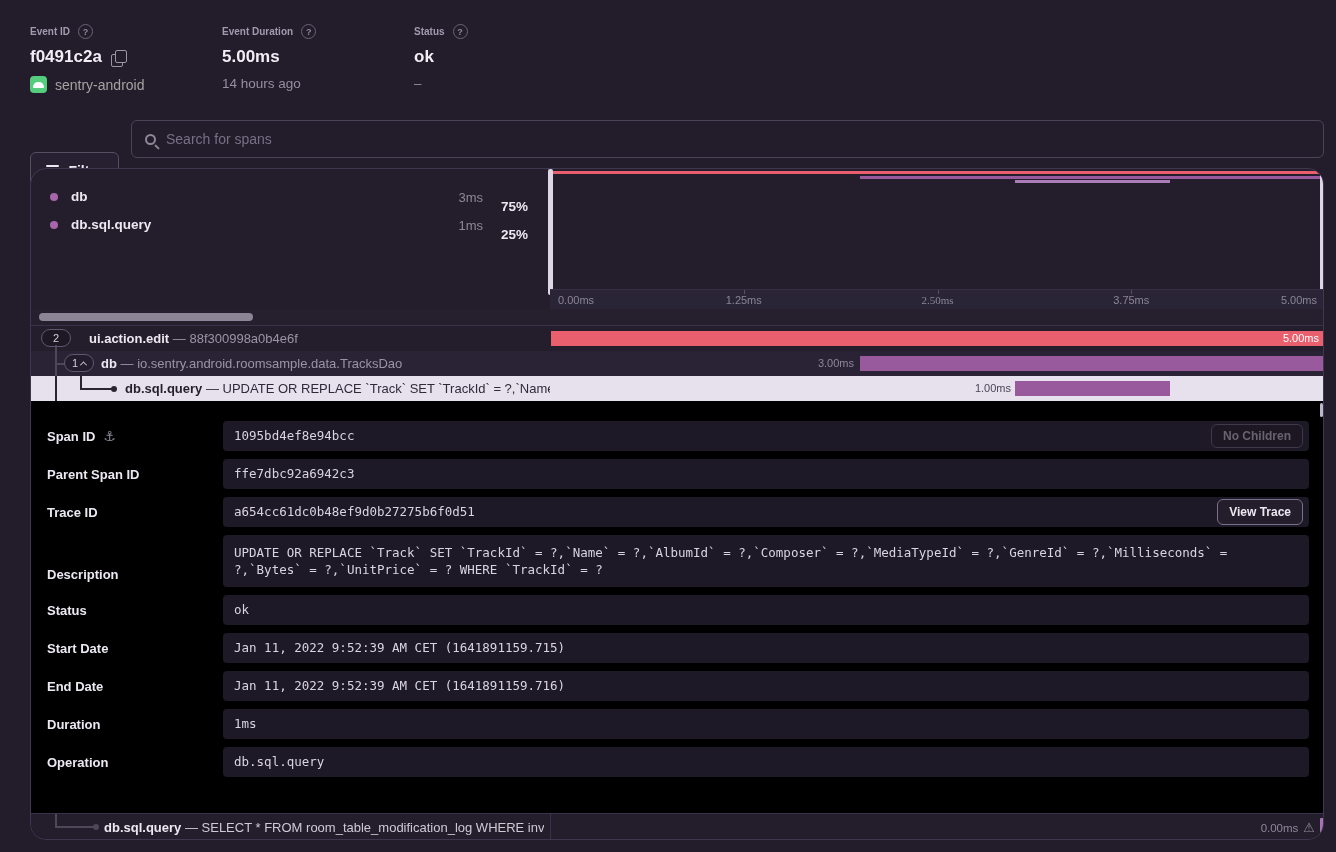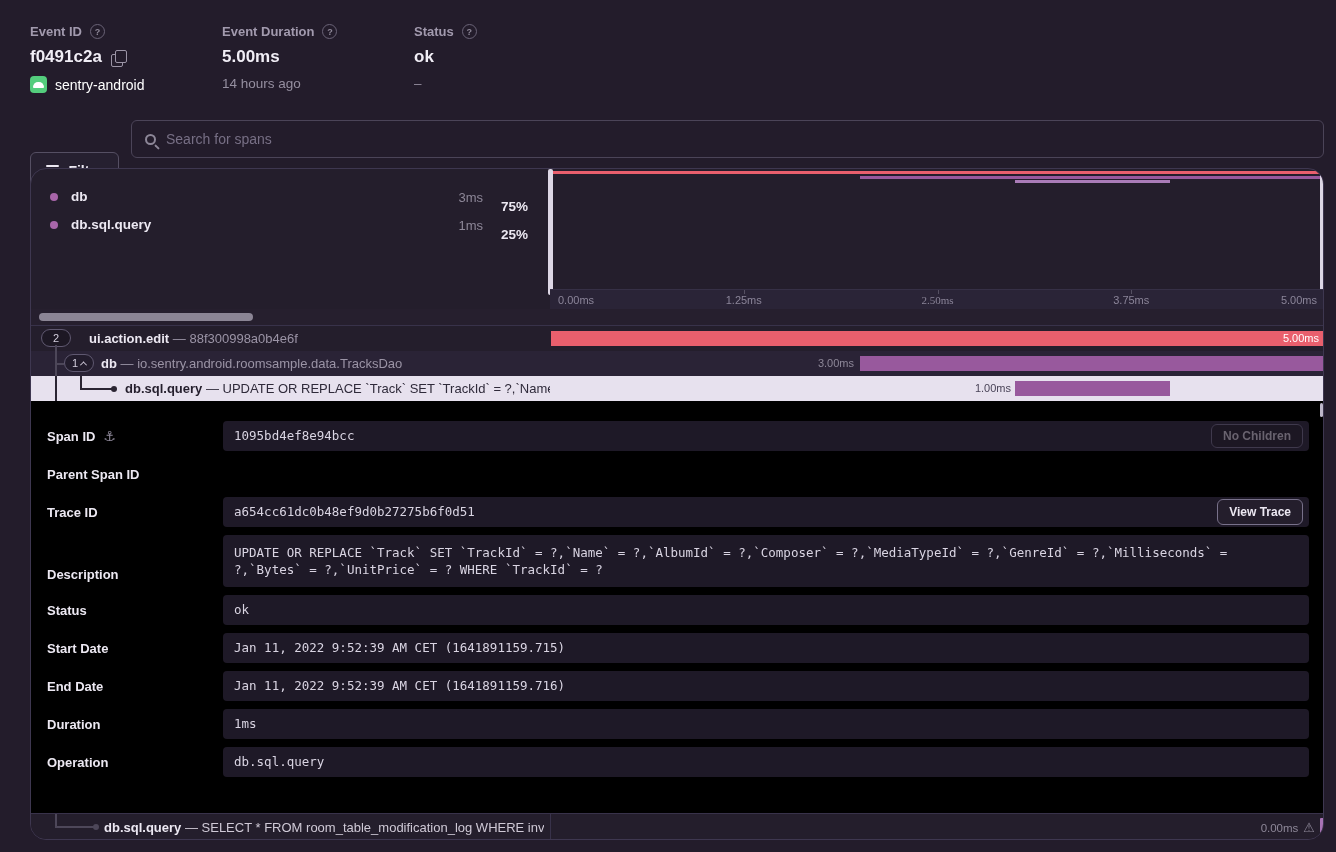--- a/index.html
+++ b/index.html
@@ -7,35 +7,35 @@
   body {
     background:#231c2b;
     font-family:"Liberation Sans", sans-serif;
     color:#ece8f2;
     overflow:hidden;
     position:relative;
   }
 
   
   .hdr-col { position:absolute; top:24px; }
-  .hdr-label { display:flex; align-items:center; gap:8px; font-size:13px; font-weight:bold; color:#a29aae; }
+  .hdr-label { display:flex; align-items:center; gap:8px; font-size:10px; font-weight:bold; color:#a29aae; }
   .help-icon { width:15px; height:15px; border:1.5px solid #6a6377; border-radius:50%;
     display:inline-flex; align-items:center; justify-content:center; }
   .help-icon::before { content:"?"; font-size:9px; font-weight:bold; color:#8f8999; }
   .hdr-value { margin-top:8px; font-size:17px; font-weight:600; color:#f1eef6; display:flex; align-items:center; gap:9px; }
   .copy-icon { position:relative; width:15px; height:15px; display:inline-block; }
   .copy-icon::before { content:""; position:absolute; left:0; top:4px; width:10px; height:11px;
     border:1.5px solid #9b94a6; border-radius:2px; }
   .copy-icon::after { content:""; position:absolute; left:4px; top:0; width:10px; height:11px;
     border:1.5px solid #9b94a6; border-radius:2px; background:#231c2b; }
   .hdr-sub { margin-top:9px; font-size:13.5px; color:#958fa0; display:flex; align-items:center; gap:8px; }
   .android-icon { width:17px; height:17px; border-radius:4px; background:#54cd7d; position:relative; display:inline-block; }
   .android-icon::before { content:""; position:absolute; left:3px; top:6px; width:11px; height:6px;
     background:#ffffff; border-radius:5.5px 5.5px 1px 1px; }
-  .project-link { color:#ffffff; font-size:14px; text-decoration:none; cursor:pointer; }
+  .project-link { color:#a3a3a3; font-size:14px; text-decoration:none; cursor:pointer; }
 
   
   .filter-btn { position:absolute; left:30px; top:120px; width:89px; height:38px; border:1px solid #554f63;
     border-radius:6px; background:#262030; display:flex; align-items:center; justify-content:center; gap:9px;
     color:#ece8f2; font-size:14px; font-weight:bold; cursor:pointer;margin-top:32px; }
   .filter-icon { display:inline-flex; flex-direction:column; gap:3px; align-items:flex-start; }
   .filter-icon i { display:block; height:2px; border-radius:1px; background:#ece8f2; }
   .filter-icon i:nth-child(1){ width:13px; } .filter-icon i:nth-child(2){ width:13px; } .filter-icon i:nth-child(3){ width:9px; }
   .search-box { position:absolute; left:131px; top:120px; width:1193px; height:38px; border:1px solid #4b4458;
     border-radius:6px; background:#231c2b; display:flex; align-items:center; padding:0 13px; gap:10px; }
@@ -264,20 +264,23 @@
       <span class="anchor-icon">⚓</span>
     </div>
     <div class="d-box" style="top:20px;">
       <span>1095bd4ef8e94bcc</span>
       <span class="box-btn btn-disabled">No Children</span>
     </div>
 
     <div class="d-label" style="top:58px;">
         <span>Parent Span ID</span>
       </div>
+    <div class="d-box" style="top:58px;">
+      <span>ffe7dbc92a6942c3</span>
+    </div>
 
     <div class="d-label" style="top:96px;">
         <span>Trace ID</span>
       </div>
     <div class="d-box" style="top:96px;">
       <span>a654cc61dc0b48ef9d0b27275b6f0d51</span>
       <span class="box-btn btn-normal">View Trace</span>
     </div>
 
     <div class="d-label" style="top:158px;">

